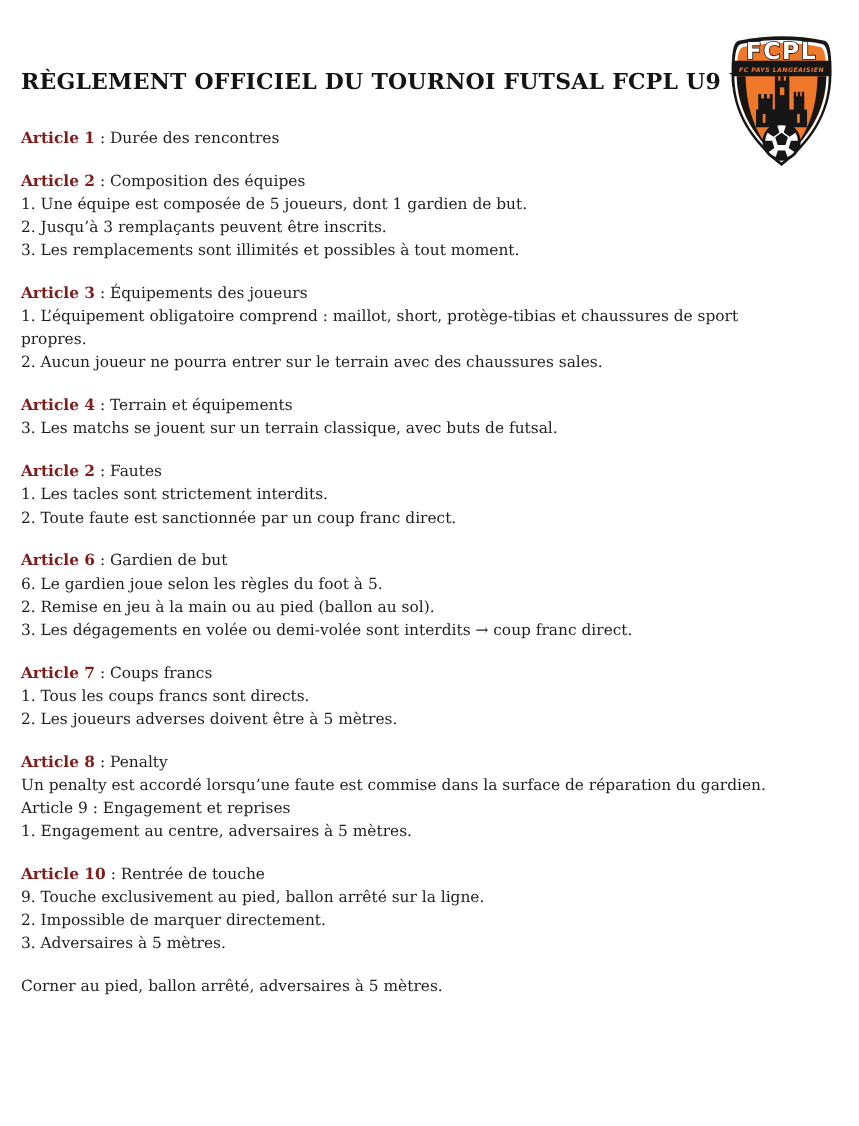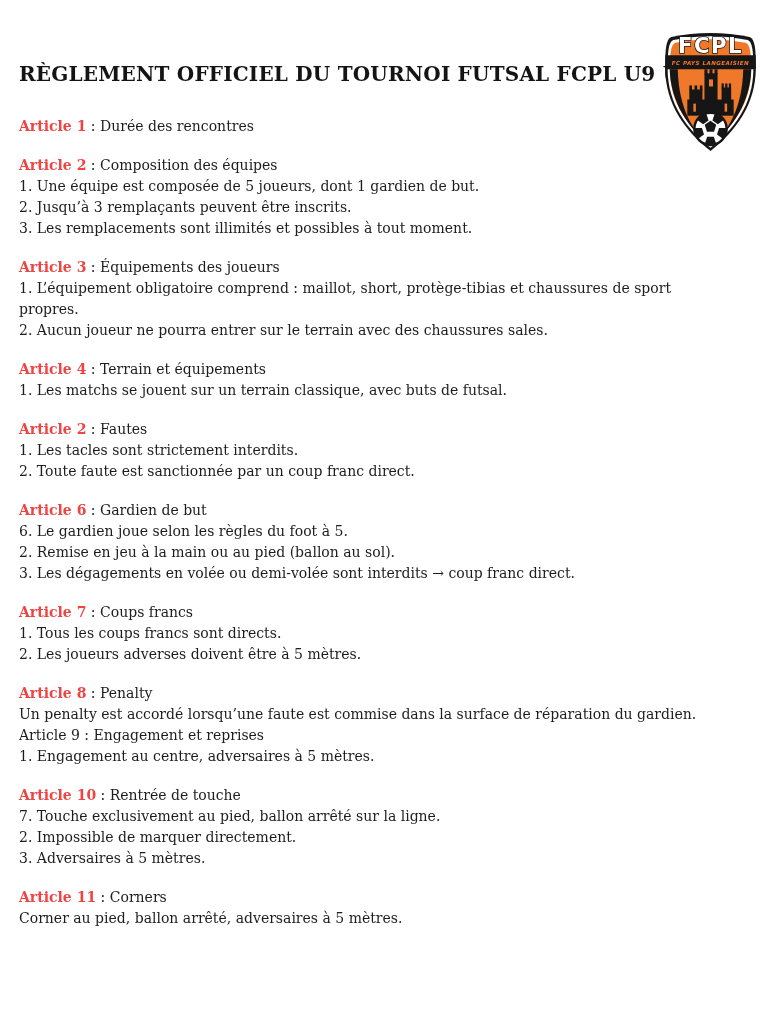--- a/index.html
+++ b/index.html
@@ -11,21 +11,21 @@
   .doc-title{
     margin:0 0 30px 0;font-size:20px;line-height:24px;font-weight:bold;
     color:#141414;white-space:nowrap;letter-spacing:0.2px;
     font-family:"DejaVu Serif", serif;
   }
   .articles{max-width:700px;}
   .article{margin:0 0 18px 0;}
   .article .heading,.article .line{
     font-size:14px;line-height:21px;
   }
-  .article .label{font-weight:bold;color:#ef4444;}
+  .article .label{font-weight:bold;color:#7f1d1d;}
   .logo{
     position:absolute;top:27px;right:20px;width:101px;height:127px;
   }
 </style>
 </head>
 <body>
 
 <div class="page">
 
   <h1 class="doc-title">RÈGLEMENT OFFICIEL DU TOURNOI FUTSAL FCPL U9 U11</h1>
@@ -105,21 +105,21 @@
       <div class="heading"><span class="label">Article 3</span><span> : </span><span>Équipements des joueurs</span></div>
       <div>
           <div class="line">1. L’équipement obligatoire comprend : maillot, short, protège-tibias et chaussures de sport propres.</div>
           <div class="line">2. Aucun joueur ne pourra entrer sur le terrain avec des chaussures sales.</div>
         </div>
     </section>
 
     <section class="article">
       <div class="heading"><span class="label">Article 4</span><span> : </span><span>Terrain et équipements</span></div>
       <div>
-          <div class="line">1. Les matchs se jouent sur un terrain classique, avec buts de futsal.</div>
+          <div class="line">3. Les matchs se jouent sur un terrain classique, avec buts de futsal.</div>
         </div>
     </section>
 
     <section class="article">
       <div class="heading"><span class="label">Article 2</span><span> : </span><span>Fautes</span></div>
       <div>
           <div class="line">1. Les tacles sont strictement interdits.</div>
           <div class="line">2. Toute faute est sanctionnée par un coup franc direct.</div>
         </div>
     </section>
@@ -146,27 +146,26 @@
       <div>
           <div class="line">Un penalty est accordé lorsqu’une faute est commise dans la surface de réparation du gardien.</div>
           <div class="line">Article 9 : Engagement et reprises</div>
           <div class="line">1. Engagement au centre, adversaires à 5 mètres.</div>
         </div>
     </section>
 
     <section class="article">
       <div class="heading"><span class="label">Article 10</span><span> : </span><span>Rentrée de touche</span></div>
       <div>
-          <div class="line">7. Touche exclusivement au pied, ballon arrêté sur la ligne.</div>
+          <div class="line">9. Touche exclusivement au pied, ballon arrêté sur la ligne.</div>
           <div class="line">2. Impossible de marquer directement.</div>
           <div class="line">3. Adversaires à 5 mètres.</div>
         </div>
     </section>
 
     <section class="article">
-      <div class="heading"><span class="label">Article 11</span><span> : </span><span>Corners</span></div>
       <div>
           <div class="line">Corner au pied, ballon arrêté, adversaires à 5 mètres.</div>
         </div>
     </section>
   </div>
 
 </div>
 
 </body></html>

